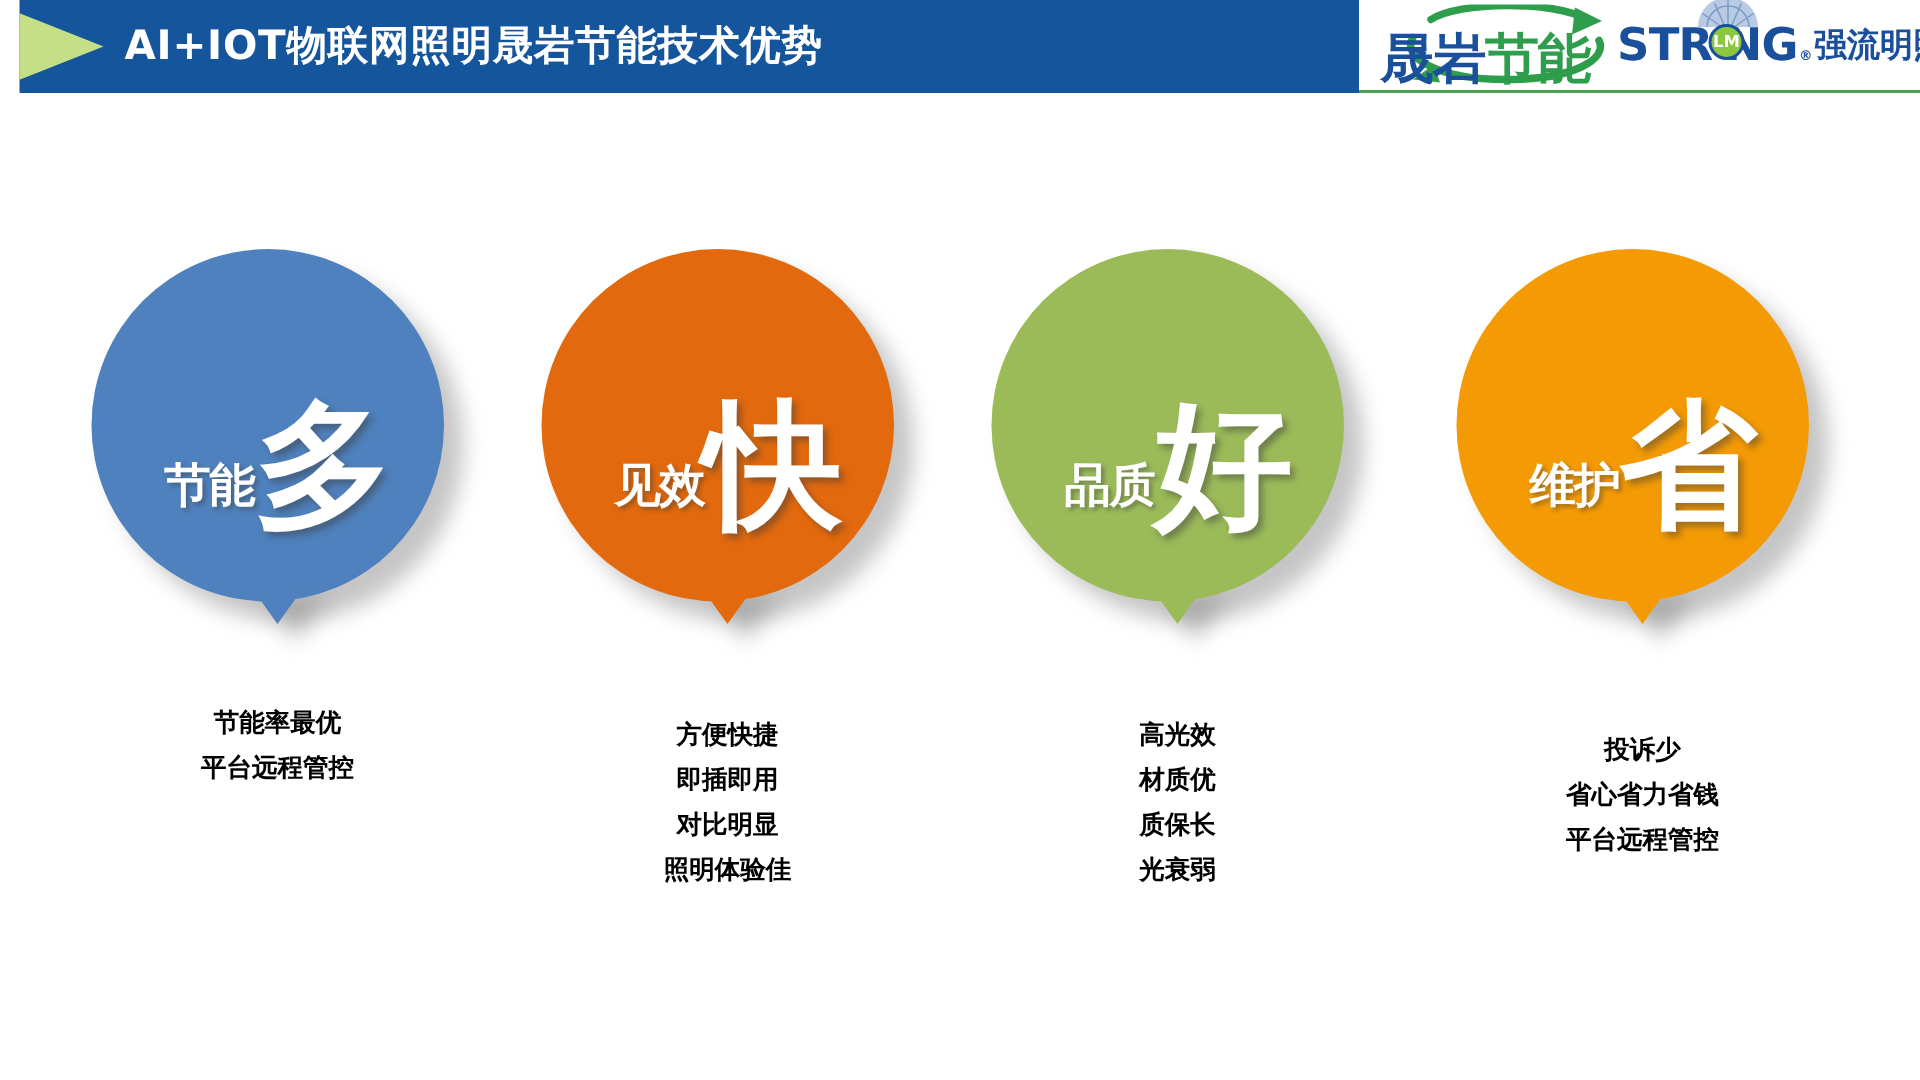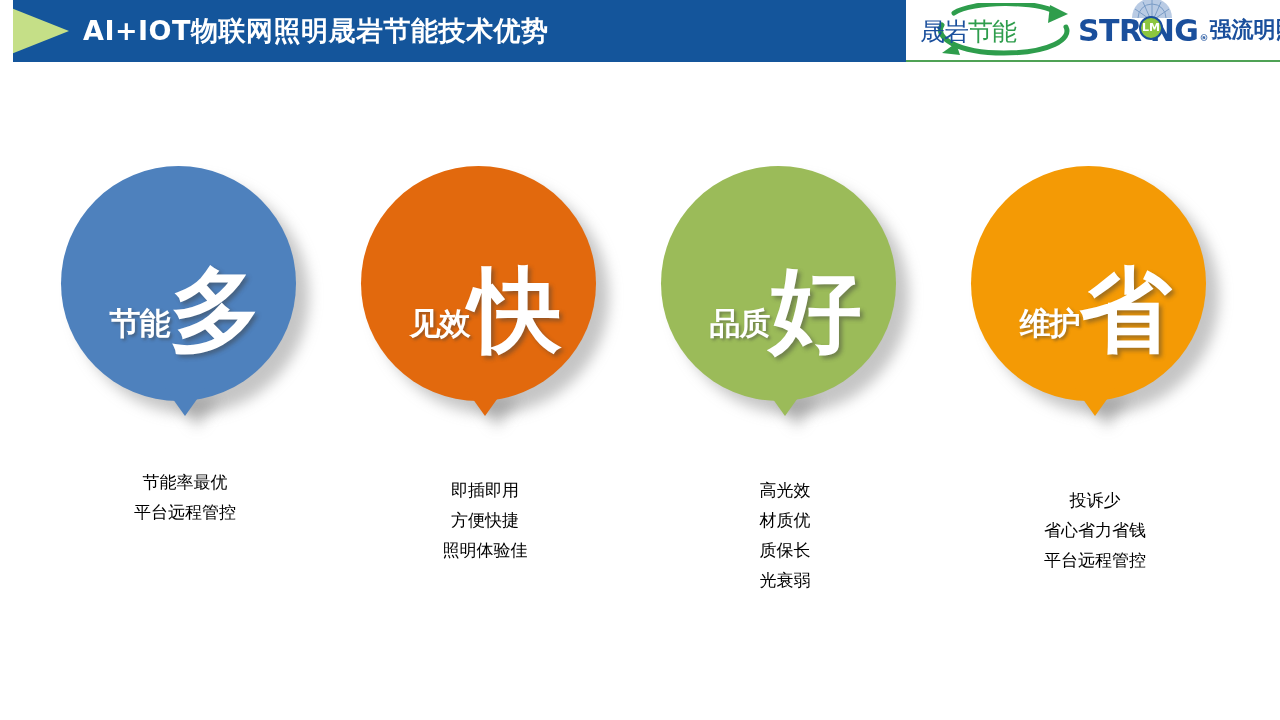--- a/index.html
+++ b/index.html
@@ -69,22 +69,22 @@
     flex: 0 0 auto;
   }
   .logo-left .swoosh {
     position: absolute;
     left: 16px; top: 1px;
     width: 144px; height: 54px;
   }
   .logo-left .cn {
     position: absolute;
     left: 4px; top: 13px;
-    font-size: 25px;
-    font-weight: normal;
+    font-size: 36px;
+    font-weight: bold;
     color: #1a4f9c;
     letter-spacing: -1px;
     white-space: nowrap;
     z-index: 3;
   }
   .logo-left .cn span.green { color: #2e9d4c; }
 
   .logo-right {
     position: relative;
     height: 56px;
@@ -229,21 +229,21 @@
   }
 
   
   .list {
     position: absolute;
     left: 0;
     width: 300px;
     text-align: center;
     color: #000000;
     font-size: 17px;
-    font-weight: normal;
+    font-weight: bold;
     line-height: 30px;
   }
   .col.c0 .list { top: 405px; }
   .col.c1 .list { top: 413px; }
   .col.c2 .list { top: 413px; }
   .col.c3 .list { top: 423px; }
   .list div { white-space: nowrap; }
 </style>
 </head>
 <body>
@@ -315,22 +315,23 @@
       <div class="bubble" style="background:#e2690d;"></div>
       <div class="bubble-tail" style="color:#e2690d;"></div>
       <div class="bubble-text">
         <div class="bubble-inner">
           <span class="bubble-small">见效</span>
           <span class="bubble-big">快</span>
         </div>
       </div>
     </div>
     <div class="list">
+      <div>方便快捷</div>
       <div>即插即用</div>
-      <div>方便快捷</div>
+      <div>对比明显</div>
       <div>照明体验佳</div>
     </div>
   </div>
 
   <div class="col c2">
     <div class="bubble-wrap">
       <div class="bubble-shadow"></div>
       <div class="bubble-shadow-tail"></div>
       <div class="bubble" style="background:#9bbb59;"></div>
       <div class="bubble-tail" style="color:#9bbb59;"></div>

